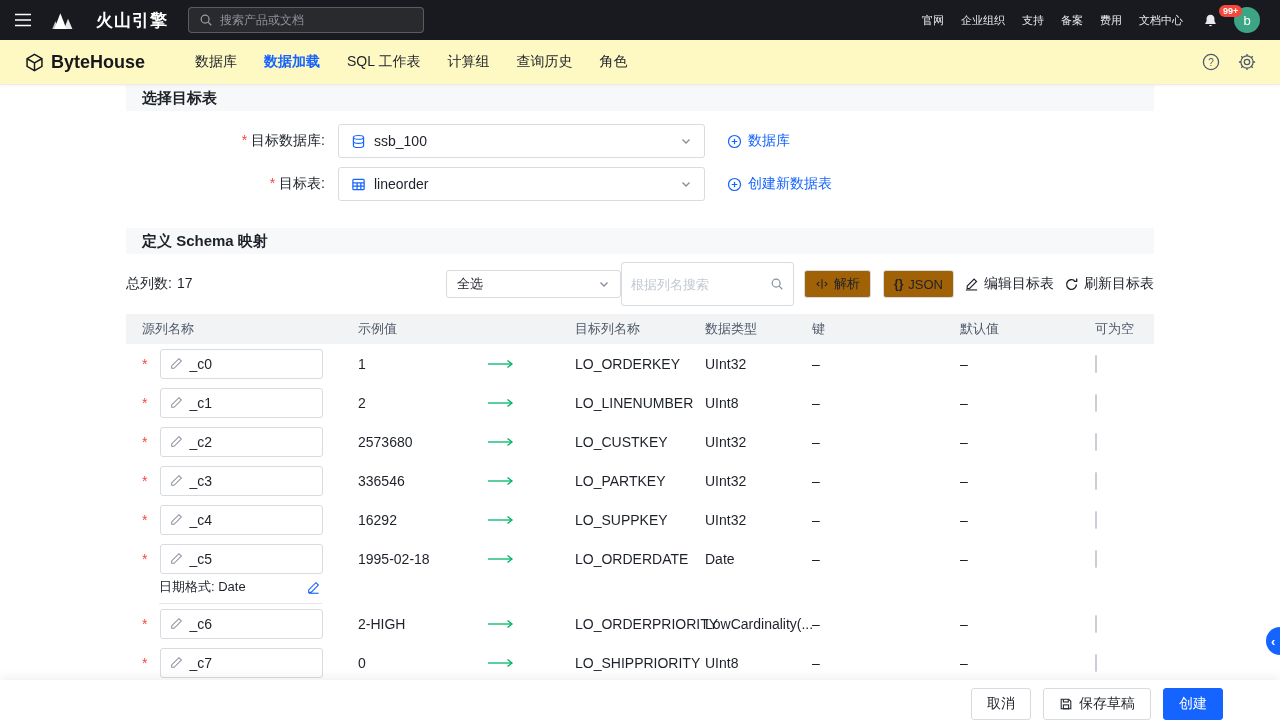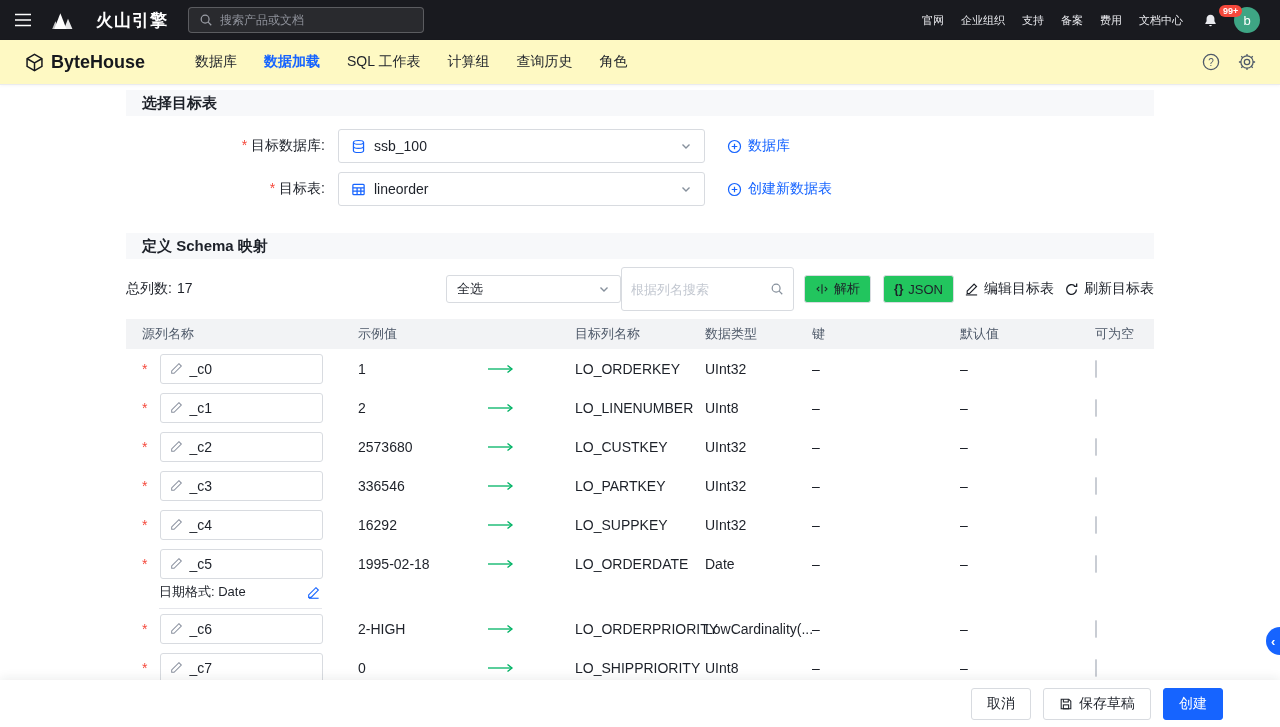--- a/index.html
+++ b/index.html
@@ -35,21 +35,21 @@
   .bh-name { font-size: 18px; font-weight: 600; color: #16181d; }
   .nav-items { display: flex; align-items: center; gap: 27px; margin-left: 50px; }
   .nav-item { font-size: 14px; color: #1d2129; cursor: pointer; white-space: nowrap; }
   .nav-item.active { color: #1664ff; font-weight: 600; }
   .subnav-right { margin-left: auto; display: flex; align-items: center; gap: 18px; }
   .subnav-right > span { cursor: pointer; }
 
   
   .container { width: 1028px; margin: 0 auto; }
   .band { height: 26px; background: #f7f8fa; display: flex; align-items: center; padding: 0 16px;
-    font-size: 15px; font-weight: bold; color: #1d2129; margin-top: 5px; }
+    font-size: 15px; font-weight: bold; color: #1d2129; }
   .band2 { margin-top: 27px; }
   .form-row { display: flex; align-items: center; margin-top: 13px; }
   .form-row + .form-row { margin-top: 9px; }
   .form-label { width: 199px; text-align: right; font-size: 14px; color: #1d2129; }
   .req { color: #f5483b; margin-right: 4px; font-size: 14px; }
   .select-box { margin-left: 13px; width: 367px; height: 34px; border: 1px solid #d8dbe0; border-radius: 3px;
     display: flex; align-items: center; padding: 0 12px; gap: 8px; cursor: pointer; background: #fff; }
   .select-text { font-size: 14px; color: #1d2129; flex: 1; }
   .action-link { margin-left: 22px; color: #1664ff; font-size: 14px; display: flex; align-items: center;
     gap: 6px; cursor: pointer; text-decoration: none; }
@@ -57,21 +57,21 @@
   
   .toolbar { display: flex; align-items: center; margin-top: 16px; height: 28px; }
   .total { font-size: 14px; display: flex; gap: 5px; }
   .mini-select { margin-left: auto; width: 175px; height: 28px; border: 1px solid #d8dbe0; border-radius: 3px;
     display: flex; align-items: center; padding: 0 10px; font-size: 13px; color: #1d2129; cursor: pointer; }
   .mini-select .sel-val { flex: 1; }
   .search-box { width: 173px; height: 44px; border: 1px solid #d8dbe0; border-radius: 3px;
     display: flex; align-items: center; padding: 0 9px; }
   .search-box input { border: none; outline: none; flex: 1; font-size: 13px; color: #1d2129; font-family: inherit; min-width: 0; }
   .search-box input::placeholder { color: #c2c7d0; }
-  .btn-outline { margin-left: 10px; height: 28px; border: 1px solid #d8dbe0; border-radius: 3px; background: #22c55e;
+  .btn-outline { margin-left: 10px; height: 28px; border: 1px solid #d8dbe0; border-radius: 3px; background: #a16207;
     display: flex; align-items: center; gap: 5px; padding: 0 10px; font-size: 13px; color: #1d2129; cursor: pointer; font-family: inherit; }
   .btn-outline.json-btn { margin-left: 12px; }
   .braces { font-size: 12px; font-weight: bold; color: #1d2129; }
   .btn-text { margin-left: 10px; display: flex; align-items: center; gap: 5px; font-size: 14px; color: #1d2129;
     cursor: pointer; background: none; border: none; font-family: inherit; white-space: nowrap; }
 
   
   .thead { margin-top: 16px; height: 30px; background: #f2f3f5; display: flex; align-items: center;
     font-size: 13px; color: #4e5969; }
   .col-source { width: 232px; padding-left: 16px; display: flex; align-items: center; }

